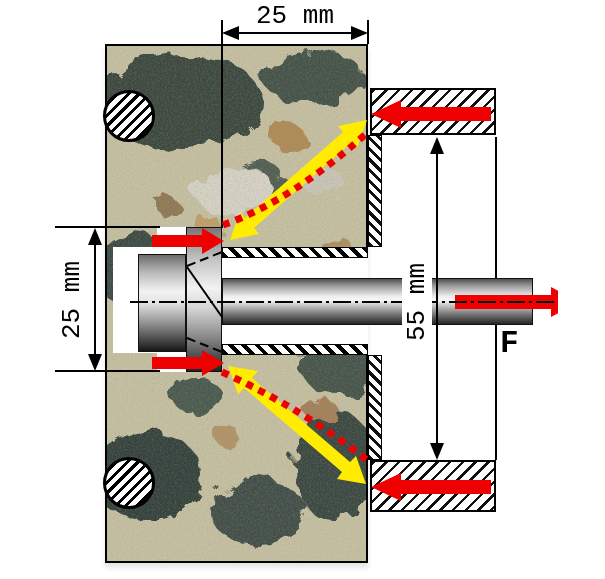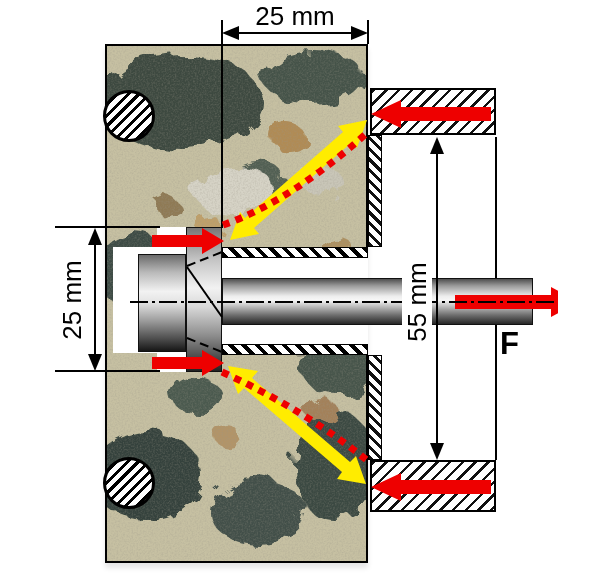--- a/index.html
+++ b/index.html
@@ -1,17 +1,17 @@
 <!DOCTYPE html>
 <html><head>
 <meta charset="utf-8">
 <style>
   html,body{margin:0;padding:0;background:#fff;}
   .stage{position:relative;width:558px;height:579px;background:#fff;overflow:hidden;
-         font-family:Liberation Sans, sans-serif;}
+         font-family:Liberation Mono, monospace;}
   .abs{position:absolute;box-sizing:border-box;}
   
   .block{left:105px;top:44px;width:263px;height:519px;border:2px solid #000;background:#c6c0a2;
          box-shadow:0 5px 5px rgba(0,0,0,0.10);}
   .white{background:#fff;}
   
   .head{left:138px;top:254px;width:48px;height:98px;border:1px solid #111;
         background:linear-gradient(180deg,#6b6b6b 0%,#b9b9b9 18%,#f2f2f2 38%,#e2e2e2 50%,#9e9e9e 68%,#4a4a4a 88%,#161616 100%);}
   .cone{left:186px;top:227px;width:36px;height:145px;border:1px solid #111;
         background:linear-gradient(180deg,#777 0%,#c4c4c4 22%,#f2f2f2 42%,#d9d9d9 55%,#8e8e8e 75%,#222 100%);}

